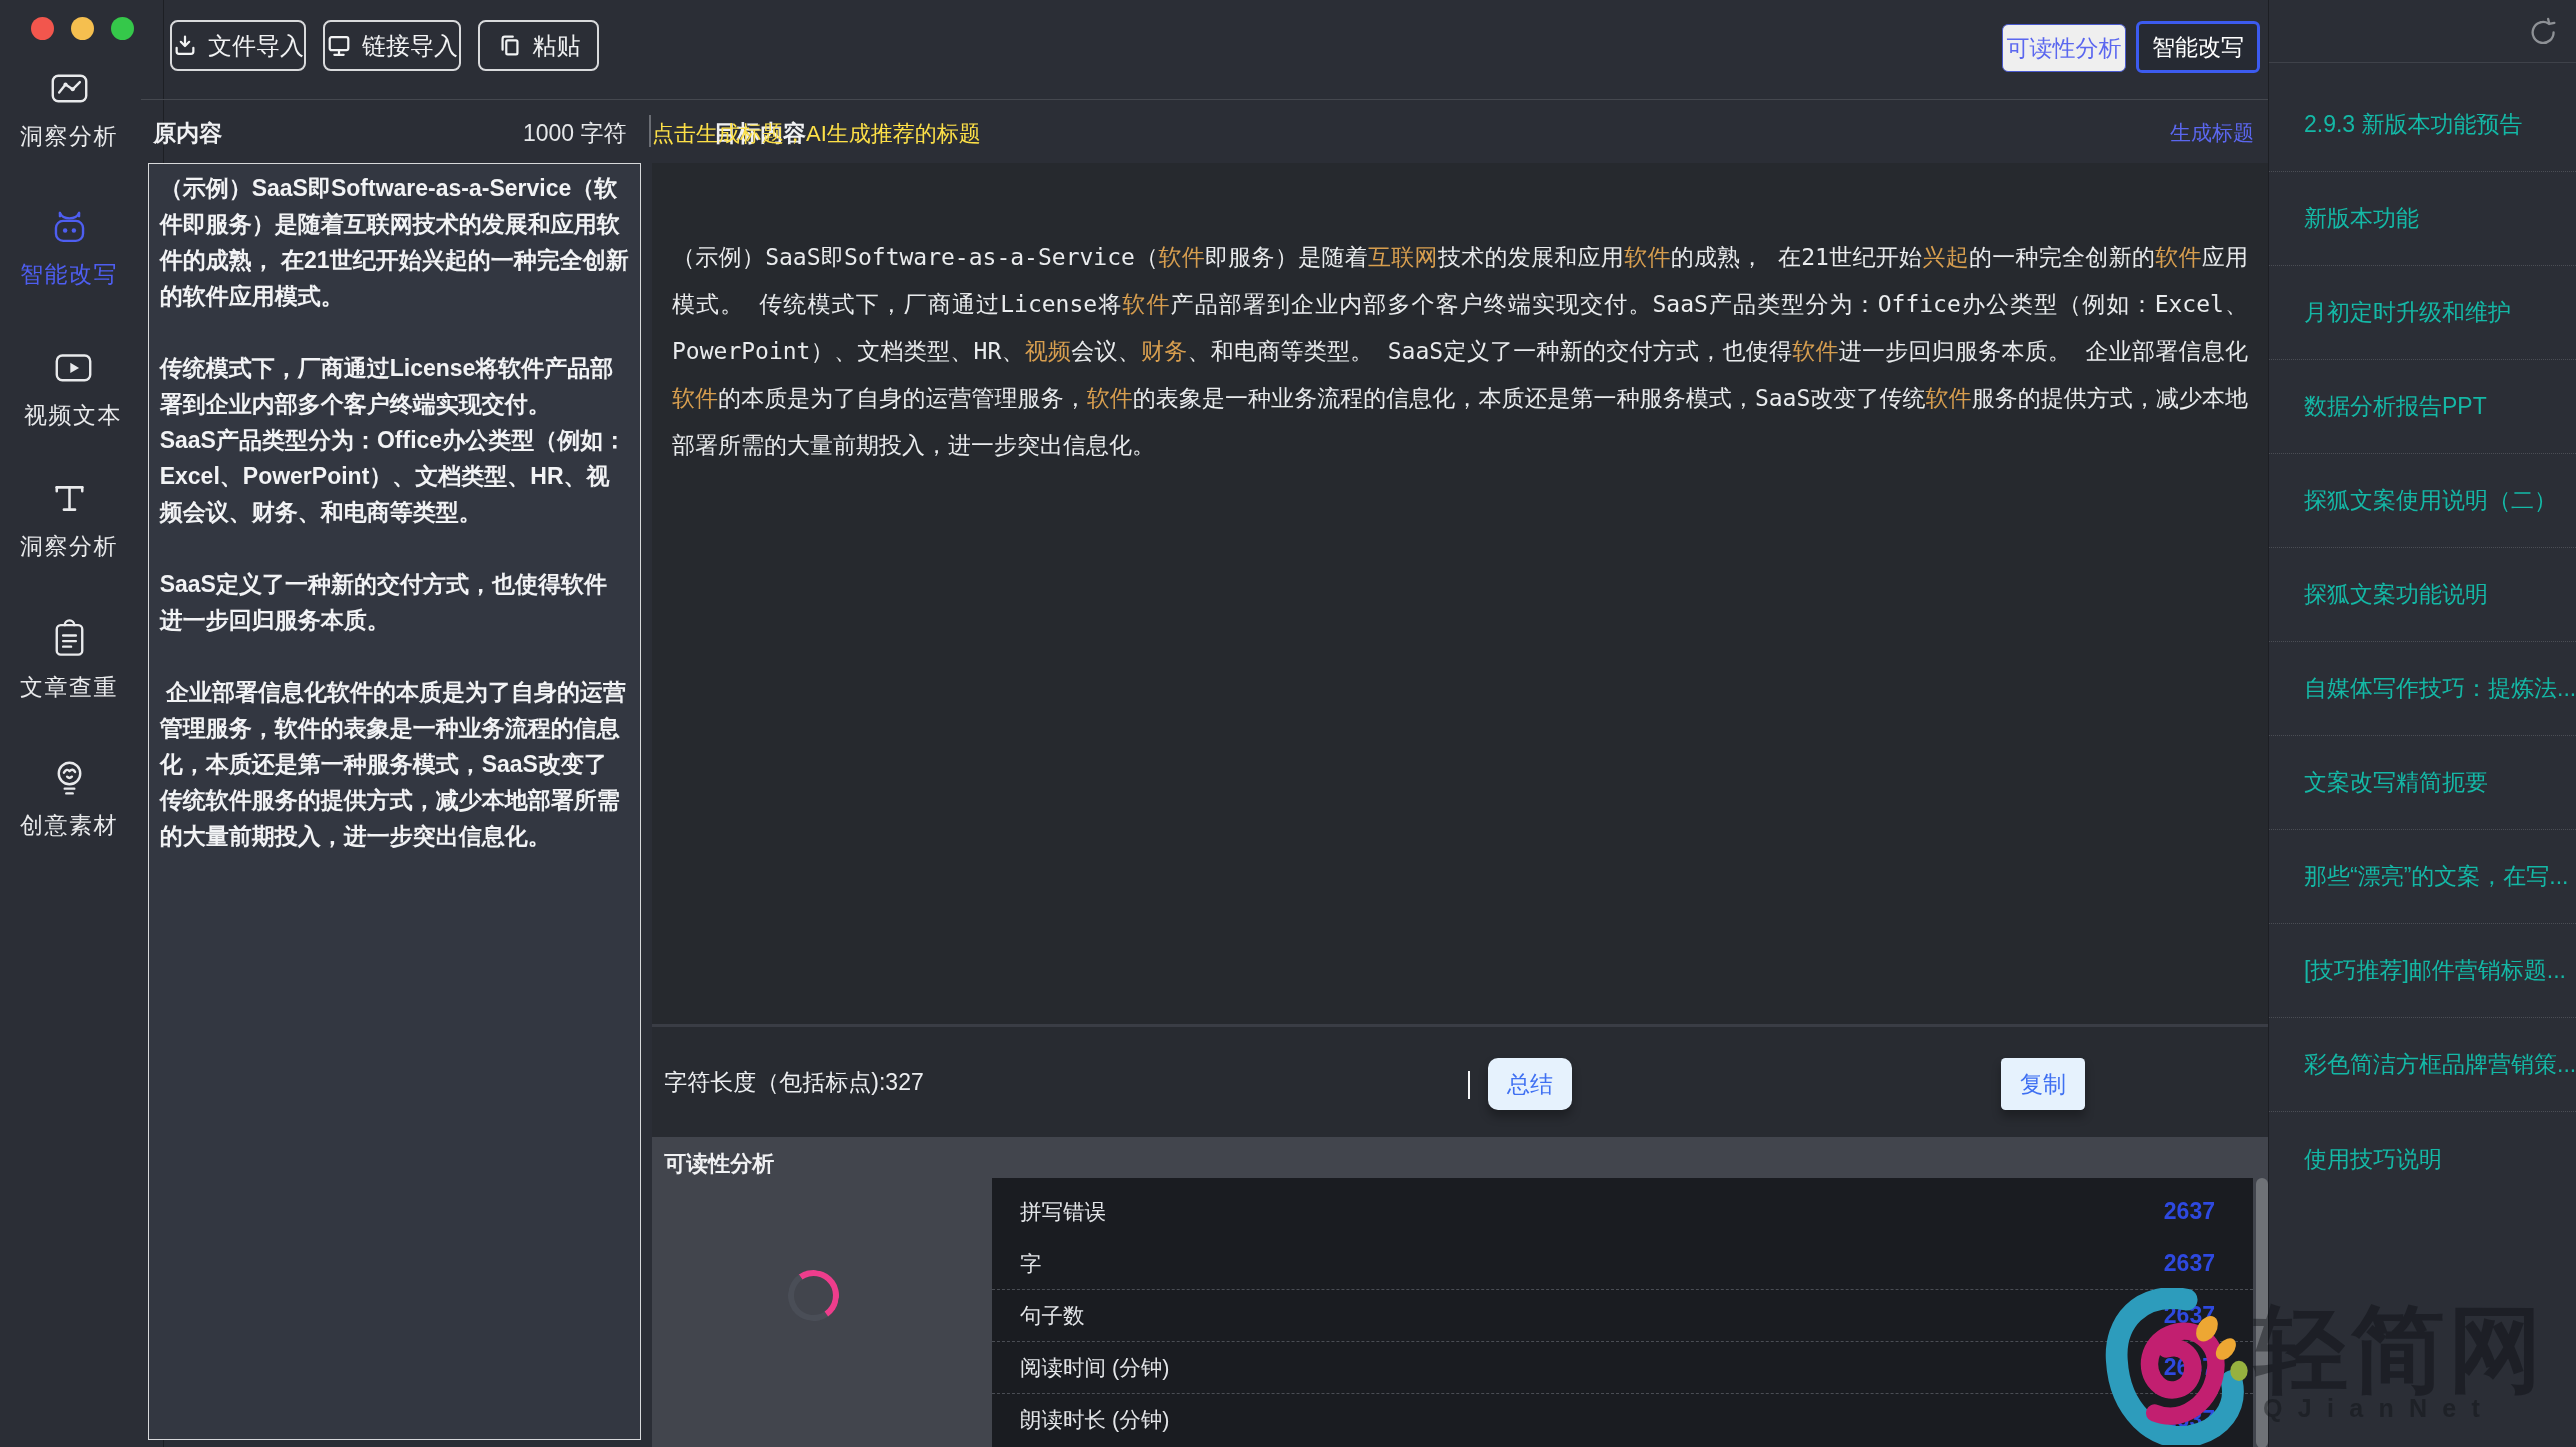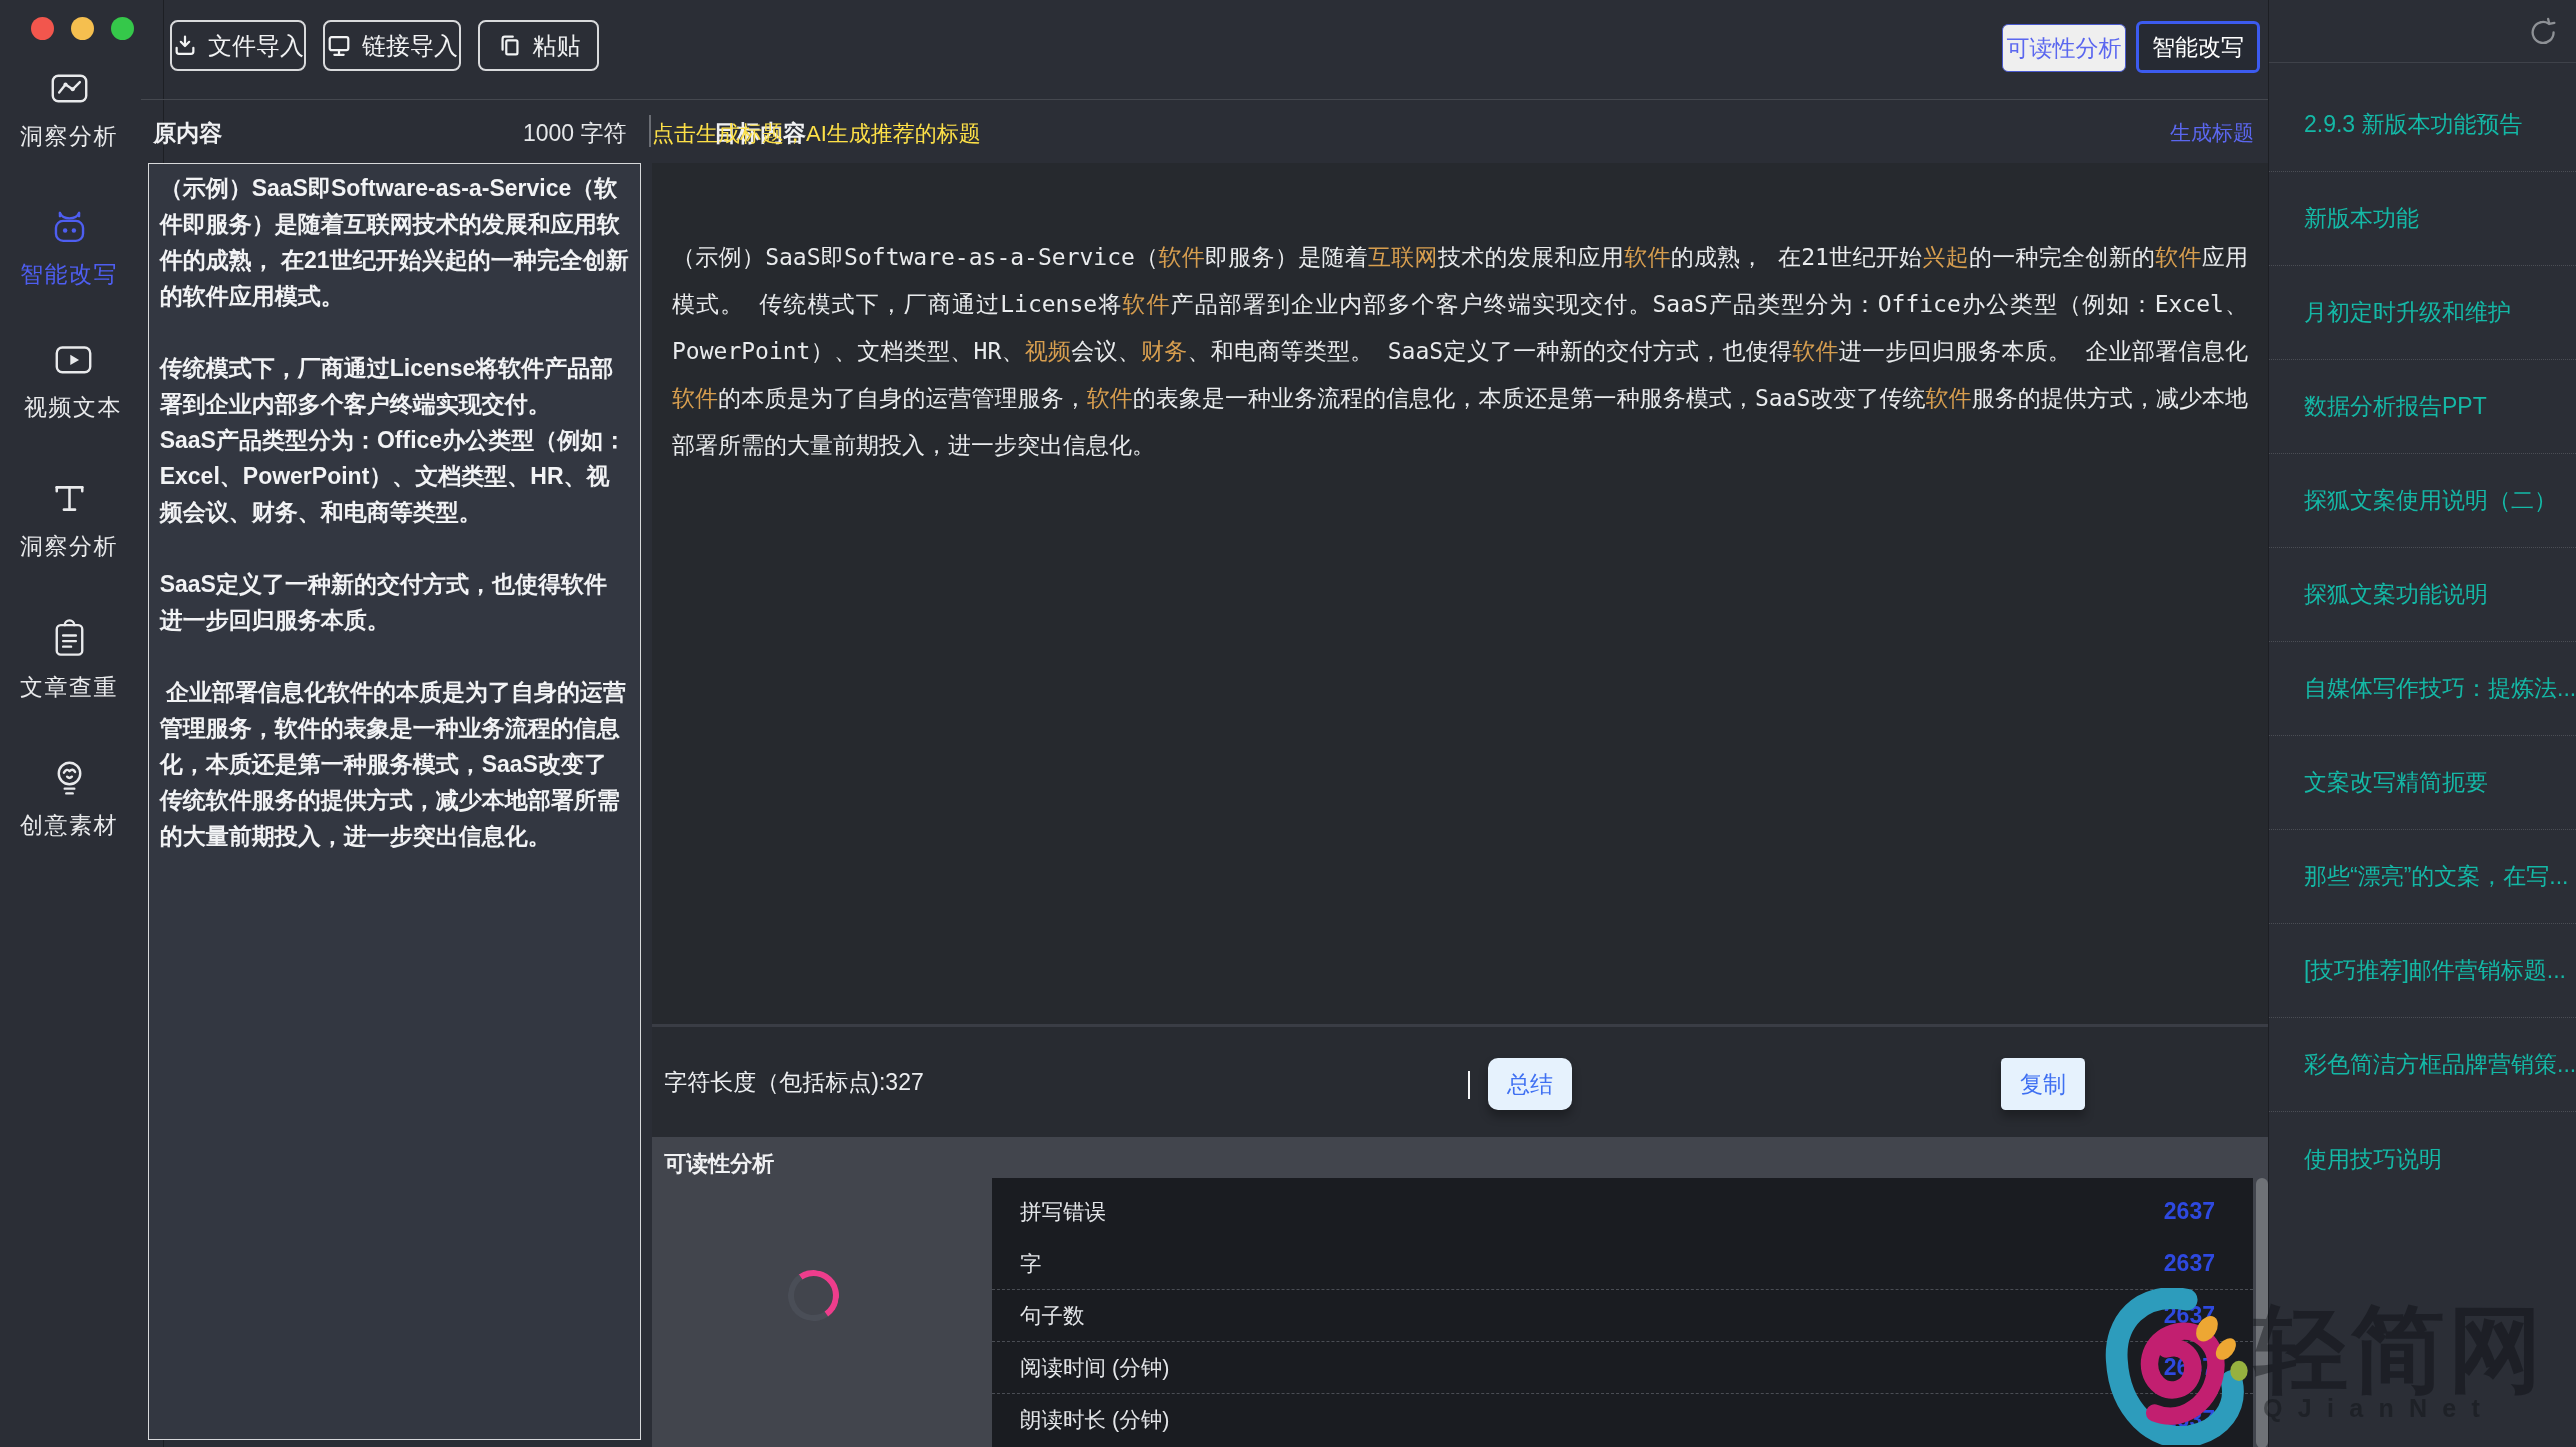--- a/index.html
+++ b/index.html
@@ -113,21 +113,21 @@
             </svg></span><div class="lbl">洞察分析</div></div>
         <div class="nav-item active" style="top: 205px;"><span><svg width="43" height="43" viewBox="0 0 54 54">
               <g fill="none" stroke-width="3" stroke-linecap="round" stroke-linejoin="round">
                 <path d="M15 10 C19 19 35 19 39 10"></path>
                 <path d="M15 10 v4 M39 10 v4"></path>
                 <rect x="10" y="20" width="34" height="25" rx="9"></rect>
                 <circle class="fillpart" cx="21.5" cy="32" r="2.8"></circle>
                 <circle class="fillpart" cx="32.5" cy="32" r="2.8"></circle>
               </g>
             </svg></span><div class="lbl">智能改写</div></div>
-        <div class="nav-item" style="top: 338px; padding-left: 8px;"><span><svg width="43" height="43" viewBox="0 0 54 54">
+        <div class="nav-item" style="top: 346px; padding-left: 8px;"><span><svg width="43" height="43" viewBox="0 0 54 54">
               <g fill="none" stroke-width="3" stroke-linecap="round" stroke-linejoin="round">
                 <rect x="6" y="12" width="42" height="31" rx="7"></rect>
                 <path class="fillpart" d="M23 21 L34 27.5 L23 34 Z"></path>
               </g>
             </svg></span><div class="lbl">视频文本</div></div>
         <div class="nav-item" style="top: 477px;"><span><svg width="43" height="43" viewBox="0 0 54 54">
               <g fill="none" stroke-width="3.2" stroke-linecap="round">
                 <path d="M11 13 h32"></path>
                 <path d="M11 13 v5 M43 13 v5"></path>
                 <path d="M27 13 v26"></path>

